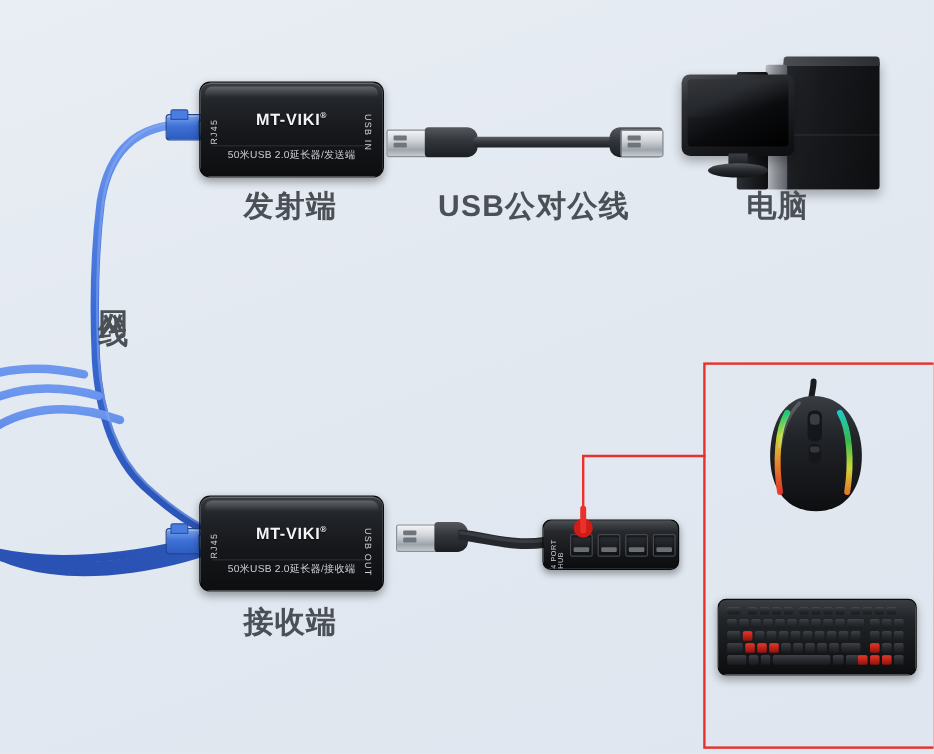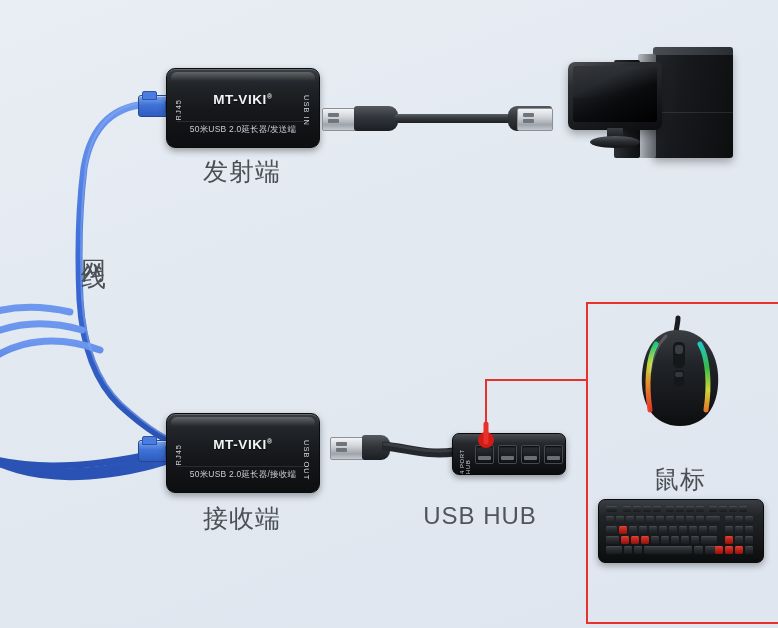--- a/index.html
+++ b/index.html
@@ -9,21 +9,21 @@
     font-family:"Liberation Sans","DejaVu Sans",sans-serif;
     position:relative;
   }
   #stage{position:absolute;left:0;top:0;width:778px;height:628px;
     background:linear-gradient(160deg,#e9eef4 0%,#e3e9f1 40%,#dfe6ef 100%);}
 
   
   .abs{position:absolute;}
   .cap{
     position:absolute;color:#4a5055;font-size:25px;letter-spacing:1px;
-    white-space:nowrap;text-align:center;
+    white-space:nowrap;text-align:center;font-weight:bold;
   }
   .cap-lat{font-size:24px;color:#4f555a;}
 
   
   #netcable{position:absolute;left:0;top:0;width:778px;height:628px;pointer-events:none;}
 
   
   .rj45{position:absolute;width:30px;height:20px;border-radius:3px;
     background:linear-gradient(180deg,#7ea6ef 0%,#3f72d8 45%,#2e5cc0 100%);
     border:1px solid #24488f;box-shadow:inset 0 1px 0 rgba(255,255,255,.5);}
@@ -174,20 +174,21 @@
     <div class="usbplug" style="left:322px;top:108px;">
       <i></i>
     </div>
     <div class="mmboot l" style="left:354px;top:106px;"></div>
     <div class="mmcord" style="left:394px;top:114px;width:120px;"></div>
     <div class="mmboot r" style="left:508px;top:106px;"></div>
     <div class="usbplug" style="left:518px;top:108px;left:517px;">
       <i></i>
     </div>
   </div>
+  <div class="cap" style="left:350px;top:155px;width:190px;">USB公对公线</div>
 
   <div>
 
     <div class="tower" style="left:653px;top:50px;width:80px;height:108px;
                 background:linear-gradient(100deg,#25282c 0%,#17191c 35%,#0d0e10 100%);
                 box-shadow:0 4px 9px rgba(0,0,0,.30);border-radius:3px;"></div>
     <div class="tower" style="left:653px;top:47px;width:80px;height:8px;
                 background:linear-gradient(90deg,#4a4d52,#2a2d31);border-radius:3px 3px 0 0;"></div>
 
     <div class="tower" style="left:638px;top:54px;width:18px;height:104px;
@@ -197,20 +198,21 @@
     <div class="tower" style="left:620px;top:74px;width:16px;height:16px;border-radius:50%;
                 background:radial-gradient(circle at 35% 30%,#6e7378,#2a2d31 62%,#111 100%);
                 box-shadow:inset 0 0 2px #000;"></div>
     <div class="tower" style="left:614px;top:112px;width:119px;height:1px;background:rgba(255,255,255,.10);"></div>
 
     <div class="mon-bezel" style="left:568px;top:62px;width:94px;height:68px;"></div>
     <div class="mon-screen" style="left:573px;top:66px;width:84px;height:56px;"></div>
     <div class="mon-neck" style="left:607px;top:128px;width:16px;height:12px;border-radius:1px;"></div>
     <div class="mon-base" style="left:590px;top:136px;width:50px;height:12px;"></div>
   </div>
+  <div class="cap" style="left:588px;top:155px;width:120px;">电脑</div>
 
   <div class="viki" style="left:166px;top:413px;">
     <div class="vtop"></div>
     <div class="brand">
       <span>MT-VIKI</span><sup>®</sup>
     </div>
     <div class="side right">USB OUT</div>
     <div class="side left">RJ45</div>
     <div class="divline"></div>
     <div class="model">50米USB 2.0延长器/接收端</div>
@@ -236,21 +238,20 @@
     <div class="port" style="left:45px;">
         <b></b>
       </div>
     <div class="port" style="left:68px;">
         <b></b>
       </div>
     <div class="port" style="left:91px;">
         <b></b>
       </div>
   </div>
-  <div class="cap cap-lat" style="left:390px;top:502px;width:180px;">USB HUB</div>
 
   <svg id="redarrow" style="left:478px;top:378px;width:120px;height:76px;" viewBox="0 0 120 76">
     <path d="M110,2 L8,2 L8,60" fill="none" stroke="#e8312a" stroke-width="2"></path>
     <circle cx="8" cy="62" r="8" fill="#cf1c16"></circle>
     <path d="M8,46 L8,64" stroke="#e8312a" stroke-width="5" stroke-linecap="round"></path>
   </svg>
 
   <div id="redbox" style="left:586px;top:302px;width:190px;height:318px;"></div>
 
   <svg id="mouse" style="left:612px;top:314px;width:136px;height:124px;" viewBox="0 0 136 124">
@@ -282,21 +283,20 @@
     <path d="M44,30 C36,44 34,70 38,96" fill="none" stroke="url(#rgbL)" stroke-width="5" stroke-linecap="round" opacity=".95"></path>
     <path d="M88,30 C96,44 98,70 94,96" fill="none" stroke="url(#rgbR)" stroke-width="5" stroke-linecap="round" opacity=".95"></path>
 
     <rect x="61" y="28" width="12" height="26" rx="5" fill="#15171a"></rect>
     <rect x="63" y="31" width="8" height="9" rx="3" fill="#3a3e43"></rect>
     <rect x="62" y="56" width="10" height="16" rx="4" fill="#15171a"></rect>
     <rect x="63" y="58" width="8" height="5" rx="2" fill="#34383d"></rect>
 
     <path d="M54,22 C46,30 40,44 38,58" fill="none" stroke="rgba(255,255,255,.18)" stroke-width="3" stroke-linecap="round"></path>
   </svg>
-  <div class="cap" style="left:600px;top:463px;width:160px;">鼠标</div>
 
   <div class="kbd" style="left:598px;top:499px;width:164px;height:62px;">
 
     <div class="key" style="left:7px;top:6px;width:11px;height:6px;"></div>
     <div class="key" style="left:24px;top:6px;width:8px;height:6px;"></div>
     <div class="key" style="left:34px;top:6px;width:8px;height:6px;"></div>
     <div class="key" style="left:44px;top:6px;width:8px;height:6px;"></div>
     <div class="key" style="left:54px;top:6px;width:8px;height:6px;"></div>
     <div class="key" style="left:67px;top:6px;width:8px;height:6px;"></div>
     <div class="key" style="left:77px;top:6px;width:8px;height:6px;"></div>

